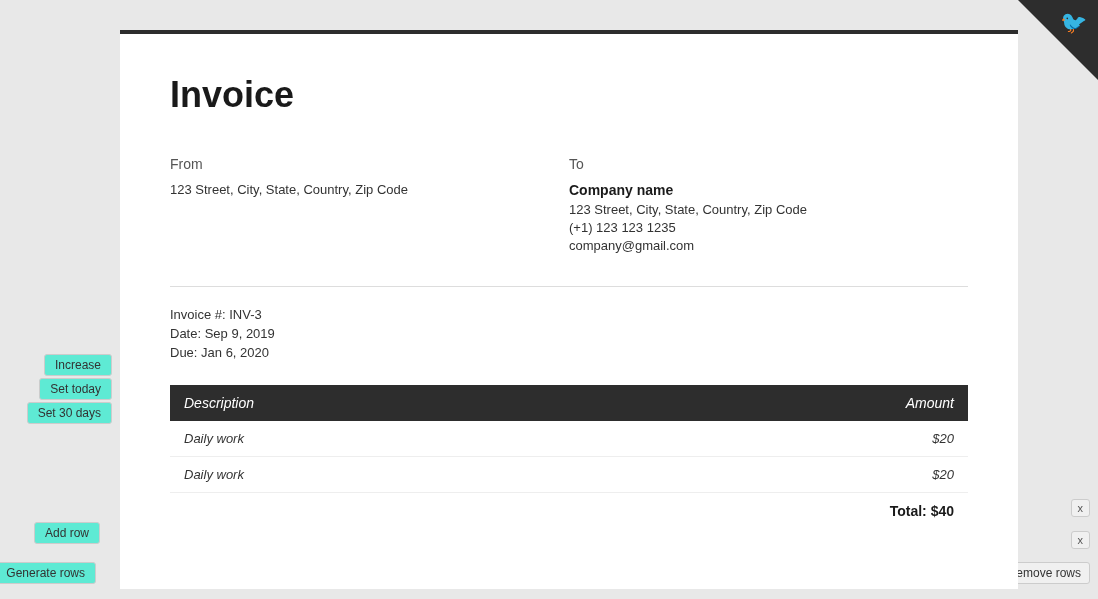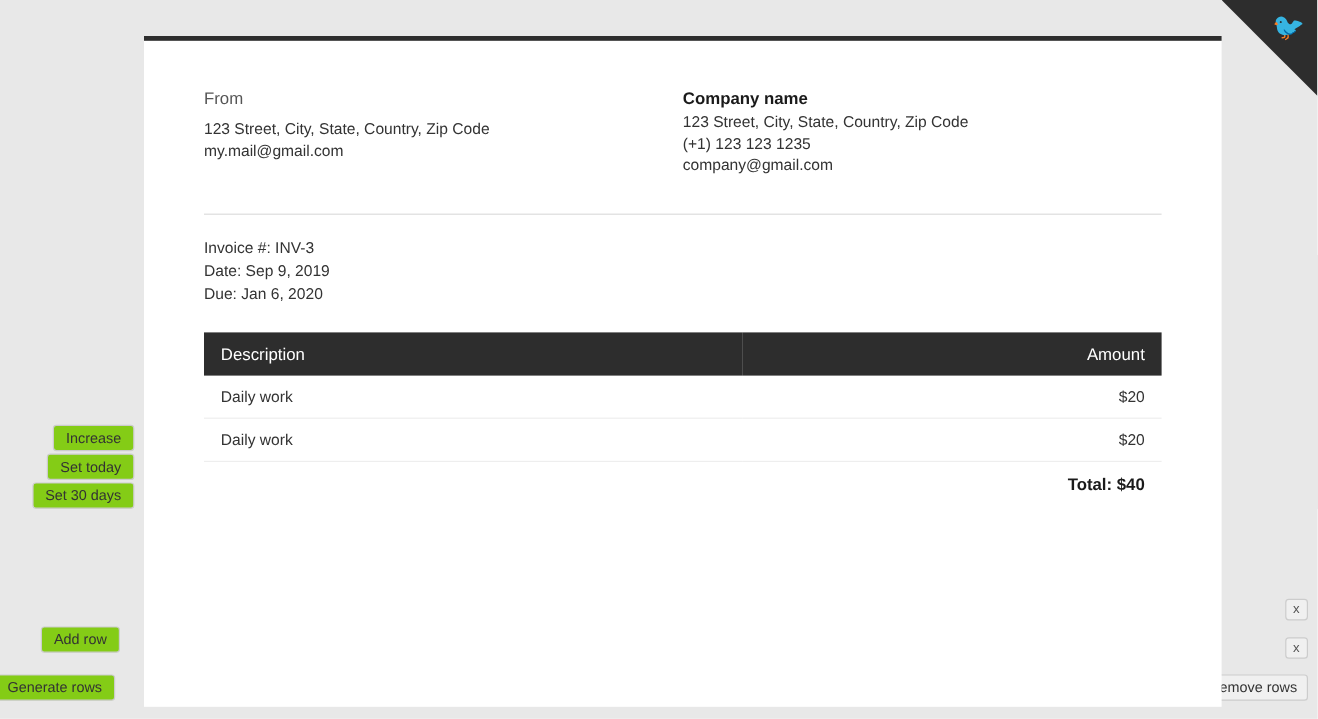--- a/index.html
+++ b/index.html
@@ -41,21 +41,21 @@
       height: 100%;
       display: flex;
       flex-direction: column;
       align-items: flex-end;
       padding-right: 8px;
       padding-top: 354px;
       gap: 2px;
     }
 
     .sidebar-btn {
-      background: #84cc16;
+      background: #5eead4;
       border: 1px solid #ccc;
       border-radius: 3px;
       padding: 3px 10px;
       font-size: 12px;
       cursor: pointer;
       white-space: nowrap;
       color: #333;
     }
 
     .add-row-btn {
@@ -178,20 +178,21 @@
     .invoice-meta p {
       font-size: 13px;
       color: #333;
       margin-bottom: 4px;
     }
 
     
     .invoice-table {
       width: 100%;
       border-collapse: collapse;
+      font-style: italic;
     }
 
     .invoice-table thead tr {
       background: #2d2d2d;
       color: white;
     }
 
     .invoice-table thead th {
       padding: 10px 14px;
       font-size: 14px;
@@ -248,28 +249,29 @@
 </div>
 
 <div class="right-panel">
   <button class="remove-x-btn row-x-1">x</button>
   <button class="remove-x-btn row-x-2">x</button>
   <button class="remove-rows-btn">Remove rows</button>
 </div>
 
 <div class="invoice-container">
 
+  <h1 class="invoice-title">Invoice</h1>
 
   <div class="address-section">
     <div class="address-block">
       <p class="address-label">From</p>
       <p class="address-line">123 Street, City, State, Country, Zip Code</p>
-      <p class="address-line">my.mail@gmail.com</p>
     </div>
     <div class="address-block">
+      <p class="address-label">To</p>
       <p class="address-name">Company name</p>
       <p class="address-line">123 Street, City, State, Country, Zip Code</p>
       <p class="address-line">(+1) 123 123 1235</p>
       <p class="address-line">company@gmail.com</p>
     </div>
   </div>
 
   <hr class="divider">
 
   <div class="invoice-meta">

